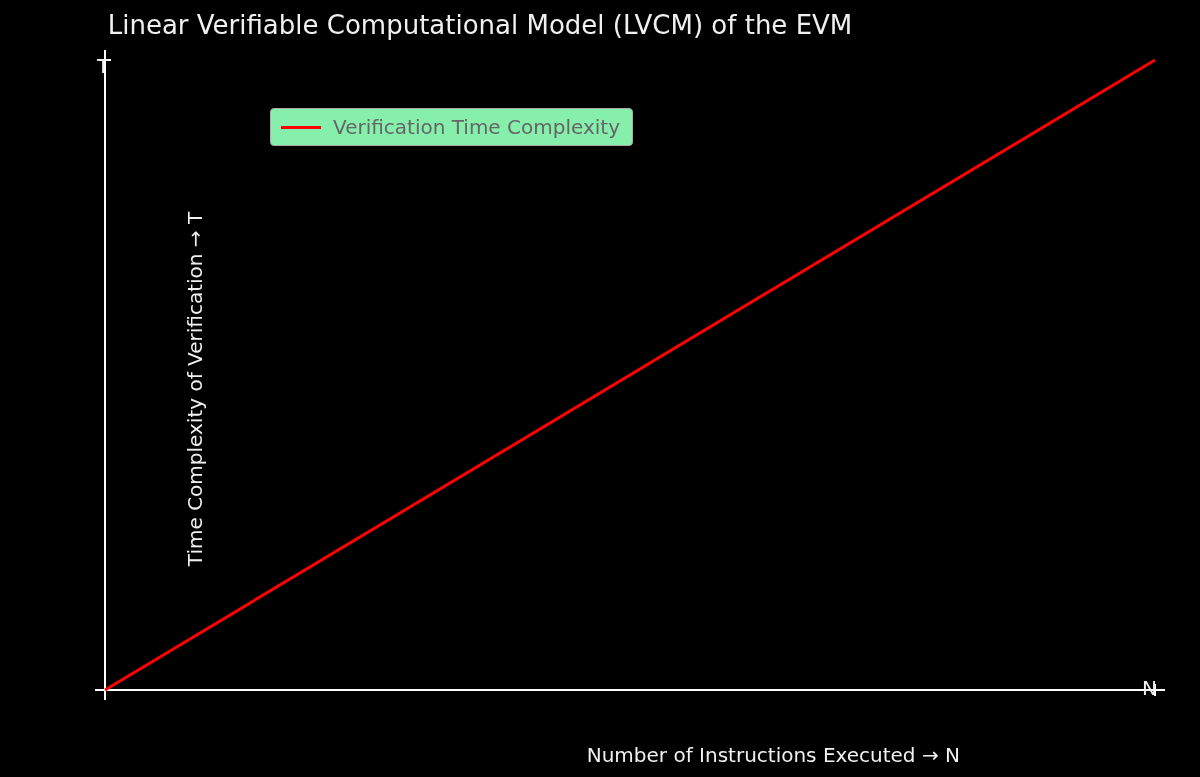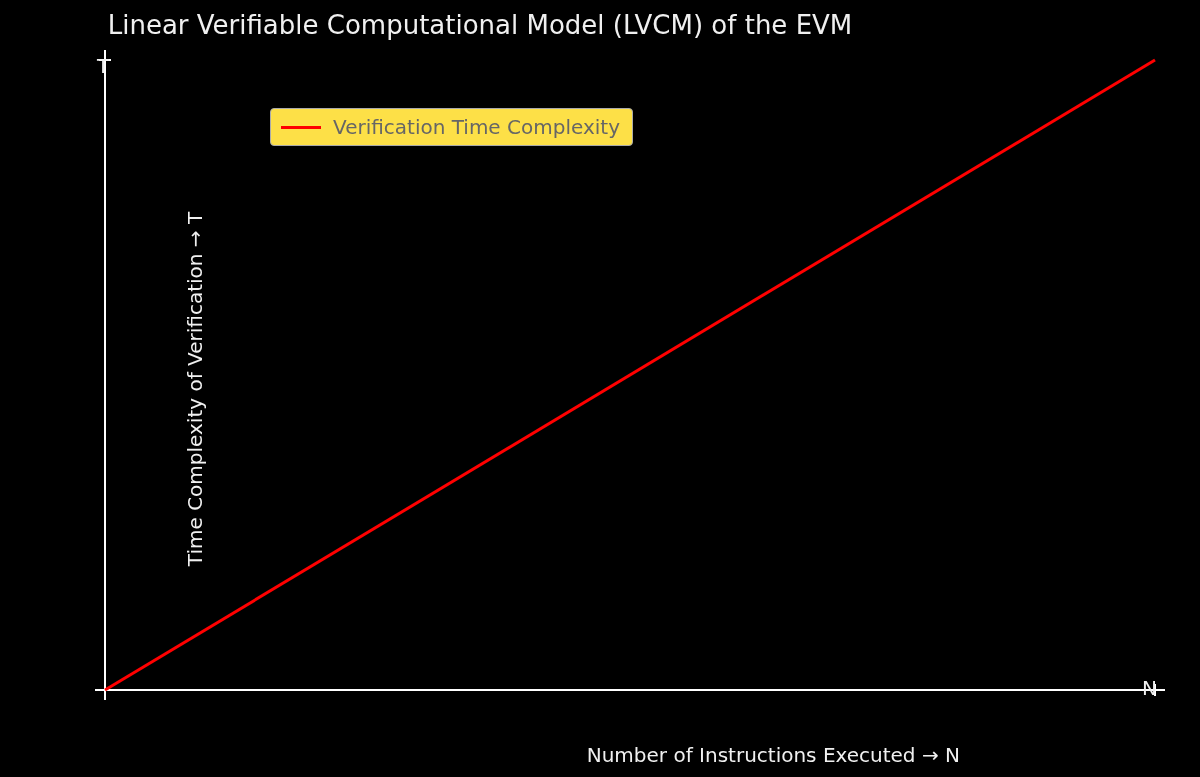--- a/index.html
+++ b/index.html
@@ -35,21 +35,21 @@
   }
   .legend {
     position: absolute;
     left: 175px;
     top: 58px;
     border: 1px solid #aaa;
     border-radius: 4px;
     padding: 6px 12px 6px 10px;
     display: flex;
     align-items: center;
-    background: #fde047;
+    background: #86efac;
   }
   .legend-swatch {
     width: 40px;
     height: 0;
     border-top: 3px solid #ff0000;
     margin-right: 12px;
   }
   .legend-label {
     color: #666;
     font-size: 20px;

